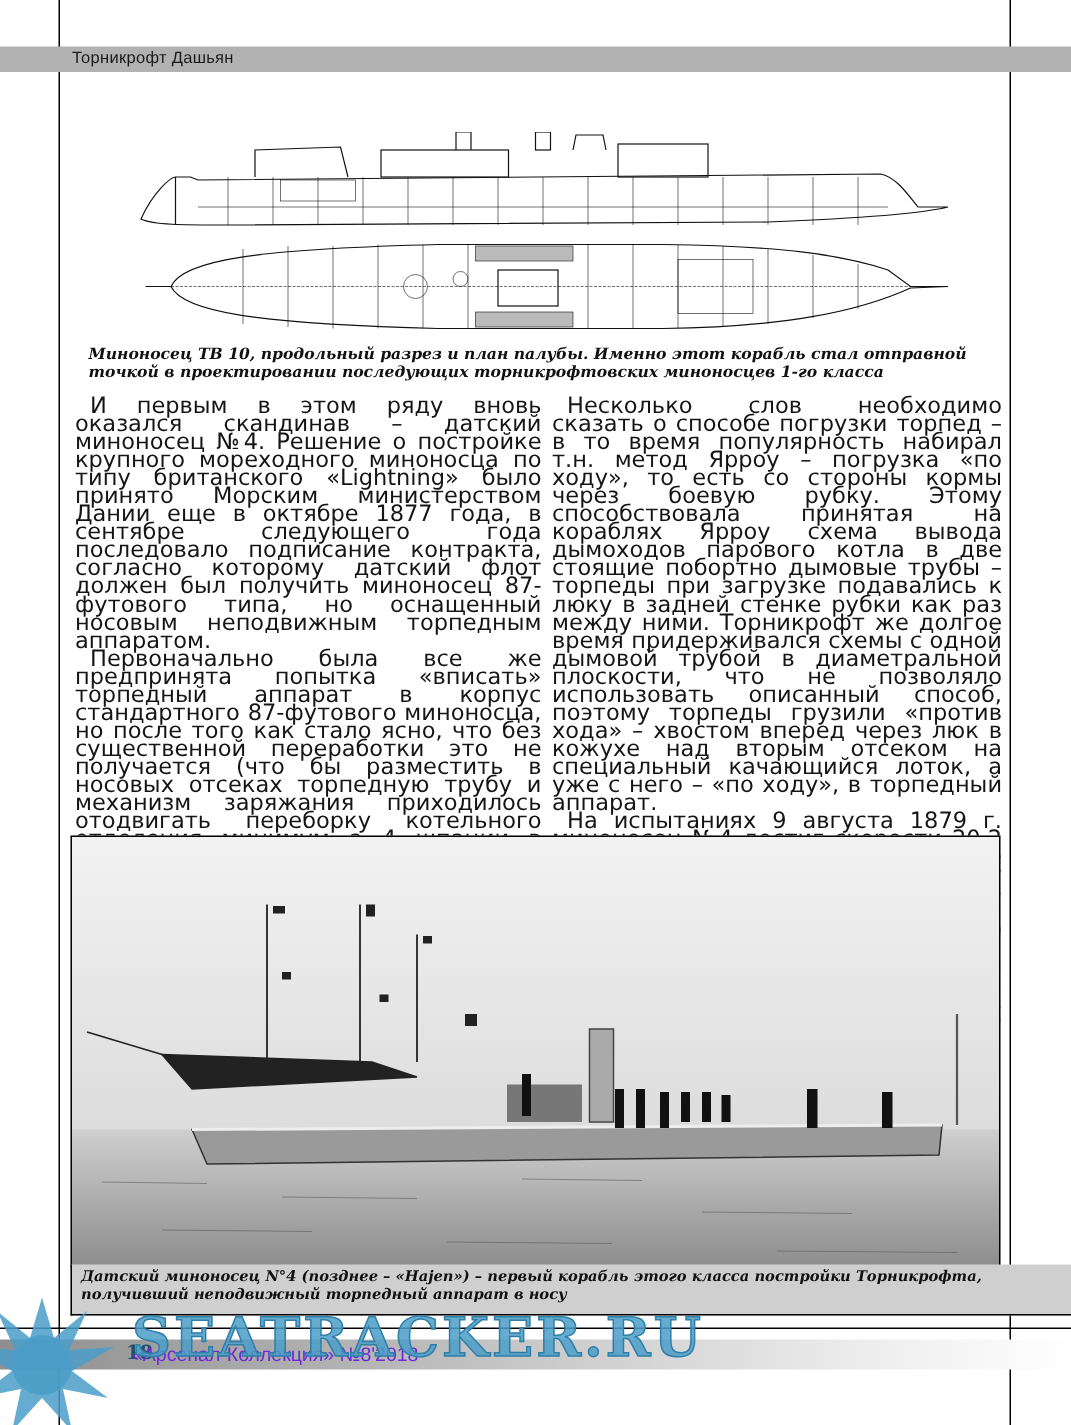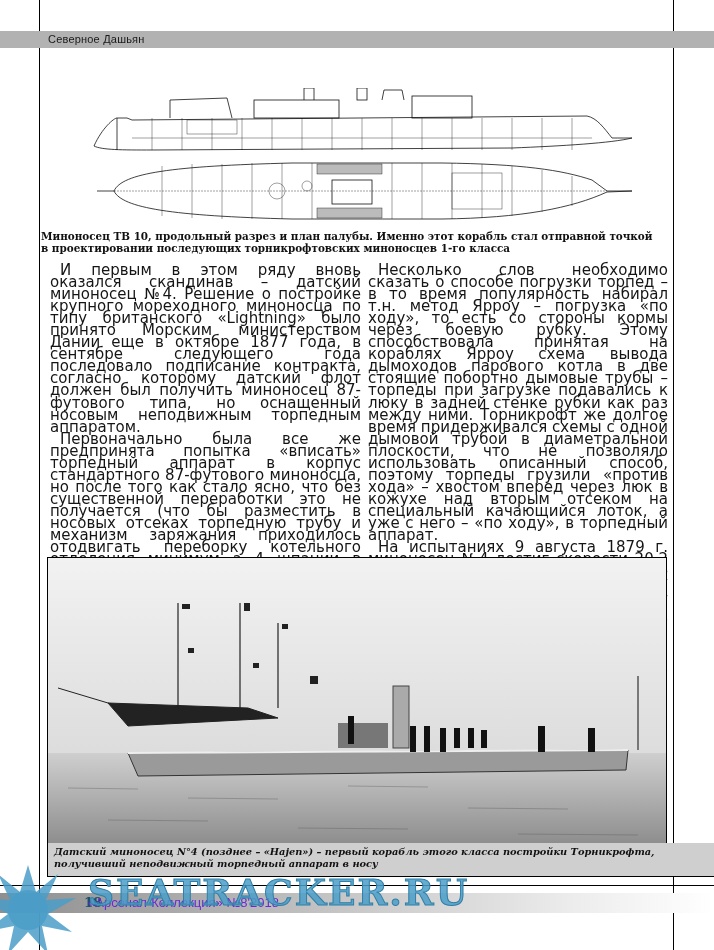--- a/index.html
+++ b/index.html
@@ -6,21 +6,21 @@
   body { width: 714px; height: 950px; position: relative; overflow: hidden; font-family: "Liberation Sans", sans-serif; color: #111; }
 
   .crop-v { position: absolute; top: 0; width: 1px; height: 950px; background: #000; }
   .crop-h { position: absolute; left: 0; height: 1px; width: 714px; background: #000; }
 
   .header-band { position: absolute; left: 0; top: 31px; width: 714px; height: 17px; background: #b2b2b2; }
   .header-author { position: absolute; left: 48px; top: 33px; font-size: 11px; color: #1a1a1a; letter-spacing: 0.2px; }
 
   .drawing { position: absolute; left: 92px; top: 88px; width: 580px; height: 135px; }
 
-  .fig-caption { position: absolute; left: 41px; top: 230px; width: 620px; font-family: "DejaVu Serif", serif; font-weight: bold; font-size: 10.4px; line-height: 12px; color: #111; }
+  .fig-caption { position: absolute; left: 59px; top: 230px; width: 620px; font-family: "DejaVu Serif", serif; font-style: italic; font-weight: bold; font-size: 10.4px; line-height: 12px; color: #111; }
 
   .col { position: absolute; top: 264px; width: 311px; font-family: "DejaVu Sans", sans-serif; font-size: 15px; line-height: 12.05px; text-align: justify; color: #151515; }
   .col-left { left: 50px; }
   .col-right { left: 368px; top: 264px; width: 300px; }
   .col p { margin: 0; text-indent: 10px; }
   .col p.cont { text-indent: 0; }
 
   .photo-frame { position: absolute; left: 47px; top: 557px; width: 618px; height: 286px; border: 1px solid #000; background: #e9e9e9; overflow: hidden; }
   .photo-frame svg { display: block; }
 
@@ -34,21 +34,21 @@
   .wm-text { position: absolute; left: 88px; top: 862px; font-family: "DejaVu Serif", serif; font-weight: bold; font-size: 36px; letter-spacing: 2px; color: rgba(74,158,200,0.85); -webkit-text-stroke: 1px #2f7fa8; line-height: 60px; pointer-events: none; }
 </style>
 </head>
 <body>
 
 <div class="crop-v" style="left:39px;"></div>
 <div class="crop-v" style="left:673px;"></div>
 <div class="crop-h" style="top:885px;"></div>
 
 <div class="header-band"></div>
-<div class="header-author">Северное Дашьян</div>
+<div class="header-author">Торникрофт Дашьян</div>
 
 <svg class="drawing" viewBox="0 0 580 135">
   <g fill="none" stroke="#111" stroke-width="0.8">
 
     <path d="M2,58 C10,40 22,30 25,30 L35,30 L40,32 L495,28 C505,30 512,40 520,50 L540,50 C520,55 470,58 420,60 L60,62 C30,62 10,62 2,58 Z"></path>
     <line x1="25" y1="30" x2="25" y2="62"></line>
     <path d="M78,30 L78,12 L135,10 L140,30"></path>
     <rect x="162" y="12" width="85" height="18"></rect>
     <path d="M212,12 L212,0 L222,0 L222,12"></path>
     <rect x="265" y="0" width="10" height="12"></rect>

